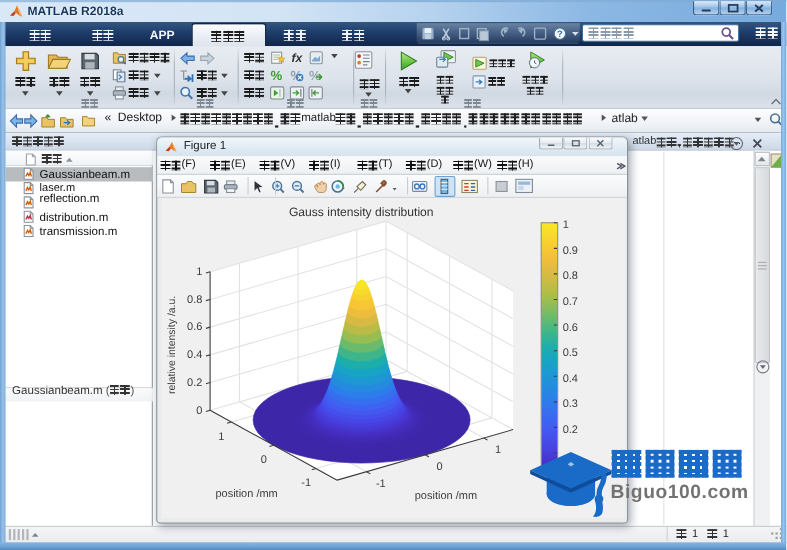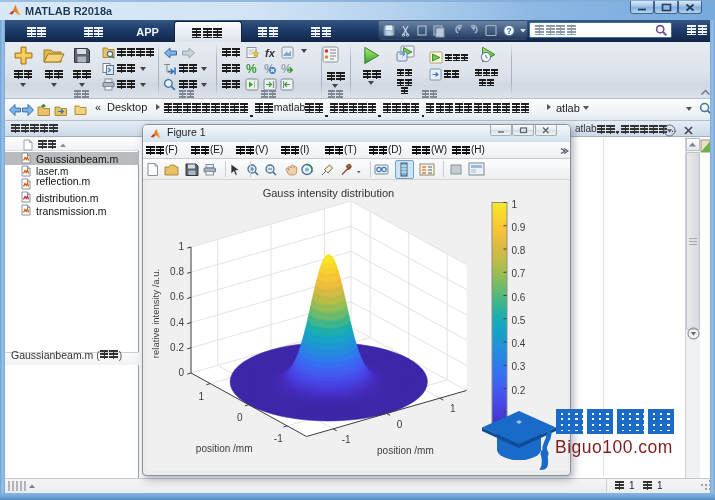--- a/index.html
+++ b/index.html
@@ -612,12 +612,12 @@
 <polygon points="2,19.5 39,36 39,40 2,23" fill="#0d4d9a"></polygon>
 <polygon points="76,19.5 39,36 39,40 76,23" fill="#0d4d9a"></polygon>
 <path d="M39 12 l3 2 -3 2 -3 -2 z" fill="#9cc4ea"></path>
 <path d="M41 14 q14 2 28 7 l0 2.5 q-14 -5 -28 -7 z" fill="#1a6ac8" opacity="0"></path>
 <path d="M68 22 q4 0 3.5 4 q-.5 5 -3 9 q-2 3.5 -1.5 8 l-4.5 .8 q-.8 -5.5 1.5 -9.8 q2.2 -4 2.5 -8 q.2 -3 1.5 -4z" fill="#1a6ac8"></path>
 <circle cx="64.5" cy="45.5" r="4" fill="#1a6ac8"></circle>
 <path d="M61 47.5 q1.5 5 .5 9.5 q-.5 3 -2.5 4.5 q5.5 1.5 8 -2 q2 -3.5 .5 -12z" fill="#1a6ac8"></path>
 </svg>
 <div class="ab" style="left:556px;top:409px;color:#1a6ac8"><i class="z zw"></i><i class="z zw"></i><i class="z zw"></i><i class="z zw" style="margin-right:0"></i></div>
 <style>i.zw{width:26.5px;height:25px;margin-right:4px;background:repeating-linear-gradient(180deg,currentColor 0 3.6px,rgba(0,0,0,0) 3.6px 5.7px),repeating-linear-gradient(90deg,currentColor 0 4.6px,rgba(0,0,0,0) 4.6px 7.2px),linear-gradient(0deg,currentColor 0 3px,rgba(0,0,0,0) 3px)}</style>
-<div class="ab" style="left:555px;top:437px;font-size:17.5px;font-weight:normal;color:#7f1d1d;letter-spacing:.5px">Biguo100.com</div>
+<div class="ab" style="left:555px;top:437px;font-size:17.5px;font-weight:bold;color:#737373;letter-spacing:.5px">Biguo100.com</div>
 </body></html>

